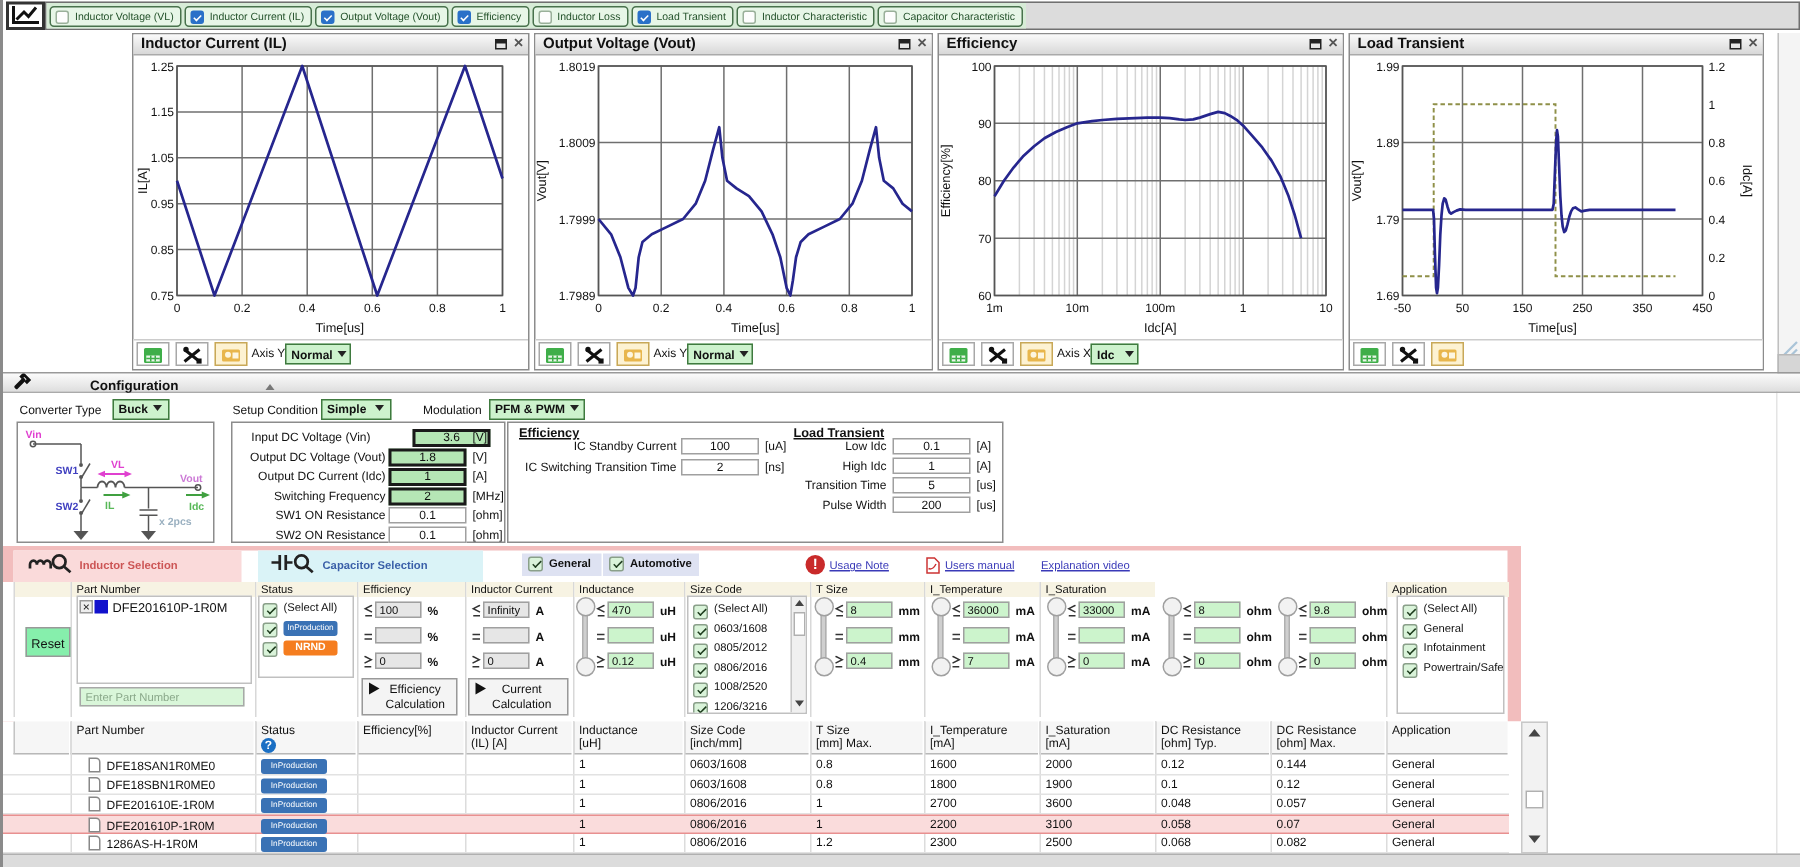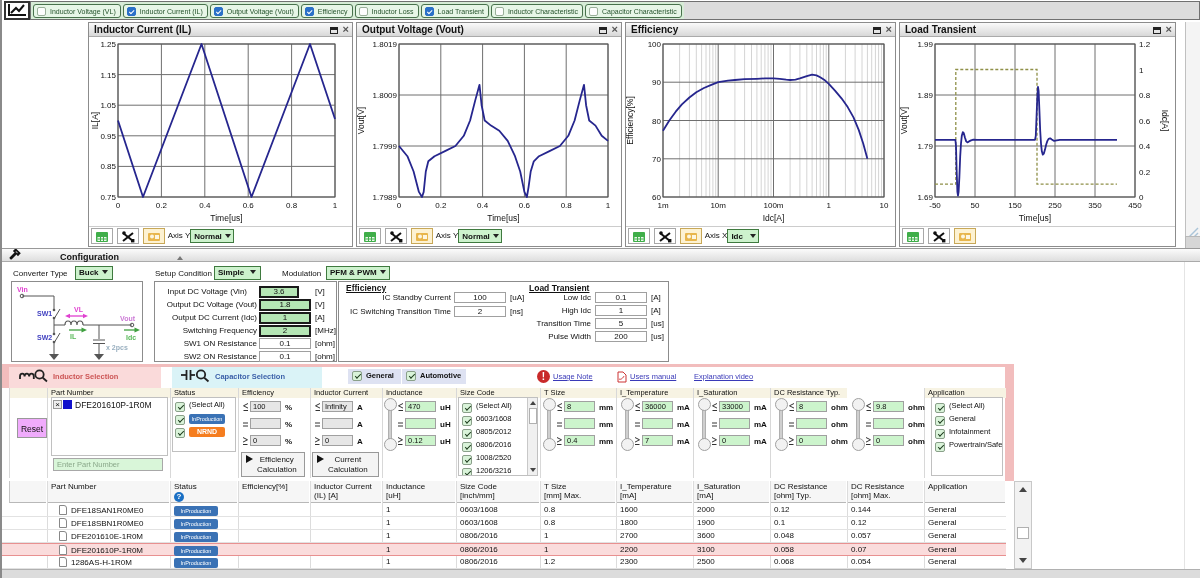--- a/index.html
+++ b/index.html
@@ -68,21 +68,21 @@
 .box{position:absolute;border:1px solid #c0c0c0;background:#fff}
 .fitem{position:absolute;font-size:7.5px;white-space:nowrap}
 .badge{display:inline-block;width:36px;height:10px;border-radius:2px;color:#fff;text-align:center;
 font-size:7px;line-height:10px;vertical-align:top;margin-top:1px}
 .bblu{background:#3a72b5}
 .borg{background:#f57d1f;font-weight:bold}
 .xbox{display:inline-block;width:9px;height:9px;border:1px solid #999;background:#eee;line-height:8px;font-size:8px;text-align:center;vertical-align:top;margin-right:1px}
 .bluesq{display:inline-block;width:9px;height:9px;background:#1111cc;vertical-align:top;margin-right:3px}
 .entry{position:absolute;width:110px;height:13px;background:#d9f6d9;border:1px solid #a8a8a8;
 font-size:7.5px;color:#8aa88a;line-height:12px;padding-left:3px}
-.rbtn{position:absolute;background:#f0abfc;border:1px solid #999;text-align:center;font-size:8.5px}
+.rbtn{position:absolute;background:#86efac;border:1px solid #999;text-align:center;font-size:8.5px}
 .cmp{position:absolute;font-size:8px}
 .filg,.fild{position:absolute;height:11px;border:1px solid #a0a0a0;font-size:7.5px;padding:0 2px;line-height:10px}
 .filg{background:#ccf4cc}
 .fild{background:#e6e6e6}
 .funit{position:absolute;font-size:8px;font-weight:bold}
 .strack{position:absolute;width:4px;height:40px;background:#cfcfcf;border:1px solid #b0b0b0}
 .shandle{position:absolute;width:13px;height:13px;border-radius:50%;background:#f2f2f2;border:1px solid #a0a0a0}
 .calcbtn{position:absolute;height:25px;background:#f4f4f4;border:1px solid #999;font-size:8px;line-height:10px;padding:2px 0 0 2px}
 .calcbtn span{display:inline-block;vertical-align:top;margin-left:2px;text-align:center}
 .sbar{position:absolute;width:10px;background:#f0f0f0;border-left:1px solid #c8c8c8}
@@ -445,21 +445,21 @@
 <path d="M53 34 l5 -2.2 v4.4 Z M76 34 l-5 -2.2 v4.4 Z" fill="#e040d0"></path>
 <g stroke="#40a040" stroke-width="1.3">
           <line x1="57" y1="48" x2="70" y2="48"></line>
           <line x1="112" y1="48" x2="123" y2="48"></line>
         </g>
 <path d="M75 48 l-5.5 -2.4 v4.8 Z M128 48 l-5.5 -2.4 v4.8 Z" fill="#40a040"></path>
 </svg></div>
 <div class="cbox" style="left:152px;top:281px;width:183px;height:81px"></div>
 <div class="cbox" style="left:336px;top:281px;width:331px;height:81px"></div>
 <div class="lab" style="left:75px;width:170px;text-align:right;top:286px">Input DC Voltage (Vin)</div>
-    <div class="fgreen" style="left:257px;top:286px;width:40px">3.6</div>
+    <div class="fgreen" style="left:273px;top:286px;width:52px">3.6</div>
     <div class="lab" style="left:313px;top:286px">[V]</div>
     <div class="lab" style="left:85px;width:170px;text-align:right;top:299px">Output DC Voltage (Vout)</div>
     <div class="fgreen" style="left:257px;top:299px;width:52px">1.8</div>
     <div class="lab" style="left:313px;top:299px">[V]</div>
     <div class="lab" style="left:85px;width:170px;text-align:right;top:312px">Output DC Current (Idc)</div>
     <div class="fgreen" style="left:257px;top:312px;width:52px">1</div>
     <div class="lab" style="left:313px;top:312px">[A]</div>
     <div class="lab" style="left:85px;width:170px;text-align:right;top:325px">Switching Frequency</div>
     <div class="fgreen" style="left:257px;top:325px;width:52px">2</div>
     <div class="lab" style="left:313px;top:325px">[MHz]</div>
@@ -544,23 +544,20 @@
         </div>
         <div class="fcol" style="left:538px;width:76px">
           <div class="fhead">T Size</div>
         </div>
         <div class="fcol" style="left:614px;width:77px">
           <div class="fhead">I_Temperature</div>
         </div>
         <div class="fcol" style="left:691px;width:77px">
           <div class="fhead">I_Saturation</div>
         </div>
-        <div class="fcol" style="left:768px;width:77px">
-          <div class="fhead">DC Resistance Typ.</div>
-        </div>
         <div class="fcol" style="left:922px;width:82px">
           <div class="fhead">Application</div>
         </div>
         <div class="box" style="left:49px;top:9px;width:117px;height:59px"></div>
 <span style="position:absolute;left:51px;top:12px;font-size:8.5px"><span class="xbox">×</span><span class="bluesq"></span>DFE201610P-1R0M</span>
 <div class="entry" style="left:51px;top:70px">Enter Part Number</div>
 <div class="rbtn" style="left:15px;top:30px;width:30px;height:20px;line-height:20px">Reset</div>
         <div class="box" style="left:170px;top:9px;width:64px;height:55px"></div>
 <span class="fitem" style="left:172px;top:12px"><span class="cbg"><i></i></span>(Select All)</span>
 <span class="fitem" style="left:172px;top:25px"><span class="cbg"><i></i></span><span class="badge bblu" style="font-size:5.5px">InProduction</span></span>
@@ -825,21 +822,21 @@
         </div>
         <div class="trow" style="top:75px">
           <span style="position:absolute;left:49px;top:1px;white-space:nowrap"><span class="doc"></span>1286AS-H-1R0M</span>
           <span style="position:absolute;left:172px;top:1px;white-space:nowrap"><span class="badge bblu" style="font-size:5.5px;width:44px">InProduction</span></span>
           <span style="position:absolute;left:384px;top:1px;white-space:nowrap">1</span>
           <span style="position:absolute;left:458px;top:1px;white-space:nowrap">0806/2016</span>
           <span style="position:absolute;left:542px;top:1px;white-space:nowrap">1.2</span>
           <span style="position:absolute;left:618px;top:1px;white-space:nowrap">2300</span>
           <span style="position:absolute;left:695px;top:1px;white-space:nowrap">2500</span>
           <span style="position:absolute;left:772px;top:1px;white-space:nowrap">0.068</span>
-          <span style="position:absolute;left:849px;top:1px;white-space:nowrap">0.054</span>
+          <span style="position:absolute;left:849px;top:1px;white-space:nowrap">0.082</span>
           <span style="position:absolute;left:926px;top:1px;white-space:nowrap">General</span>
         </div>
       </div>
 </div>
 <div id="tsbar">
       <div class="tsarr" style="top:4px"><span class="uarr" style="border-left-width:4px;border-right-width:4px;border-bottom-width:5px"></span></div>
       <div class="sthumb" style="left:2px;top:45px;width:12px;height:12px"></div>
       <div class="tsarr" style="bottom:4px"><span class="darr" style="border-left-width:4px;border-right-width:4px;border-top-width:5px"></span></div>
     </div>
 <div id="botstrip"></div>

